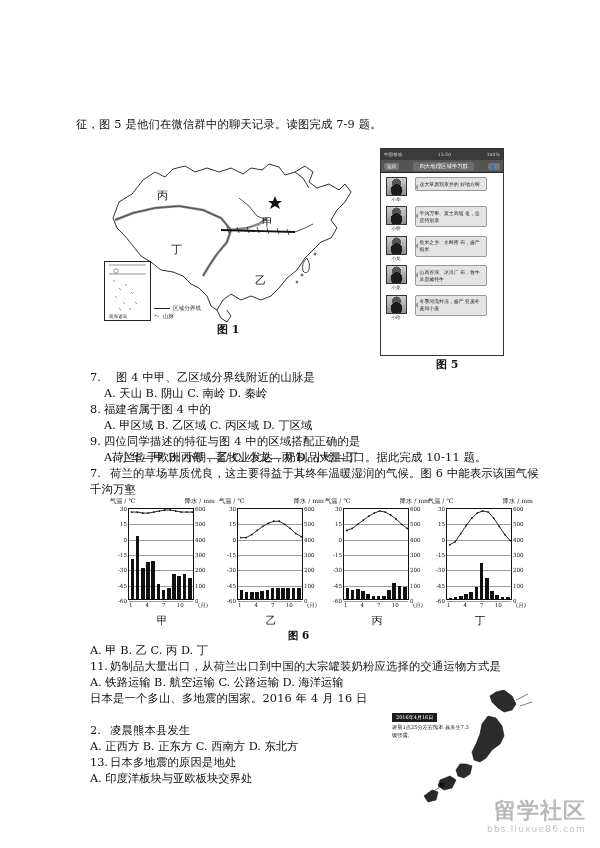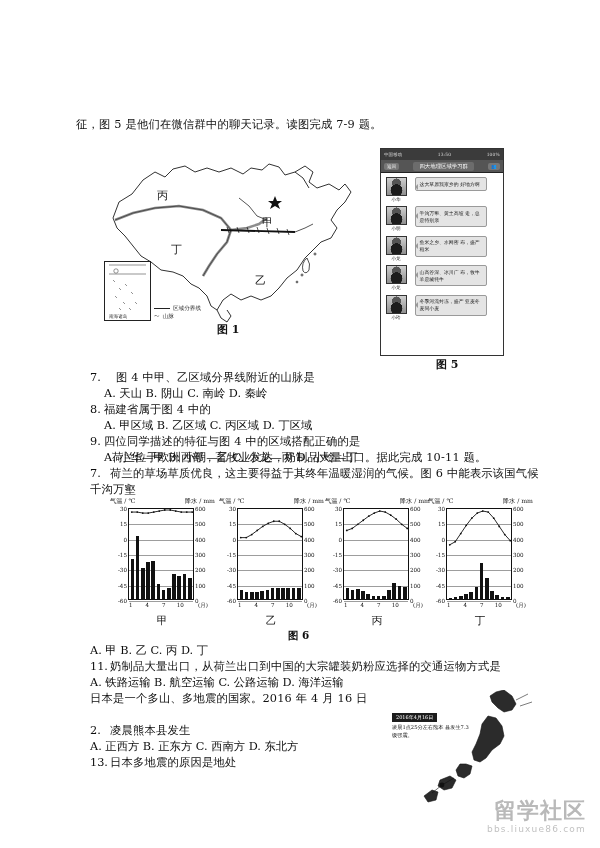--- a/index.html
+++ b/index.html
@@ -549,20 +549,21 @@
   <div class="opts" style="left:90px; top:675px;">A. 铁路运输     B. 航空运输     C. 公路运输     D. 海洋运输</div>
 
   <div class="txt" style="left:90px; top:691px;">日本是一个多山、多地震的国家。2016 年 4 月 16 日</div>
 
   <div class="qnum" style="left:90px; top:723px;">2.</div>
   <div class="txt" style="left:110px; top:723px;">凌晨熊本县发生</div>
   <div class="opts" style="left:90px; top:739px;">A. 正西方      B. 正东方     C. 西南方      D. 东北方</div>
 
   <div class="qnum" style="left:90px; top:755px;">13.</div>
   <div class="txt" style="left:110px; top:755px;">日本多地震的原因是地处</div>
+  <div class="opts" style="left:90px; top:771px;">A. 印度洋板块与亚欧板块交界处</div>
 
   <div class="japan">
     <svg width="145" height="120" viewBox="0 0 145 120">
       <g fill="#2b2b2b" stroke="#111" stroke-width="0.6">
         <path d="M104 2 L112 0 L120 6 L124 14 L120 20 L112 22 L106 18 L100 12 L98 6 Z"></path>
         <path d="M96 26 L104 28 L110 36 L112 46 L108 54 L100 60 L94 68 L88 72 L82 70 L80 62
                  L84 54 L88 44 L90 34 Z"></path>
         <path d="M74 74 L80 76 L78 84 L72 88 L66 86 L64 80 L68 74 Z"></path>
         <path d="M58 86 L64 90 L60 98 L52 100 L46 96 L48 90 Z"></path>
         <path d="M40 100 L46 102 L44 110 L36 112 L32 106 Z"></path>

